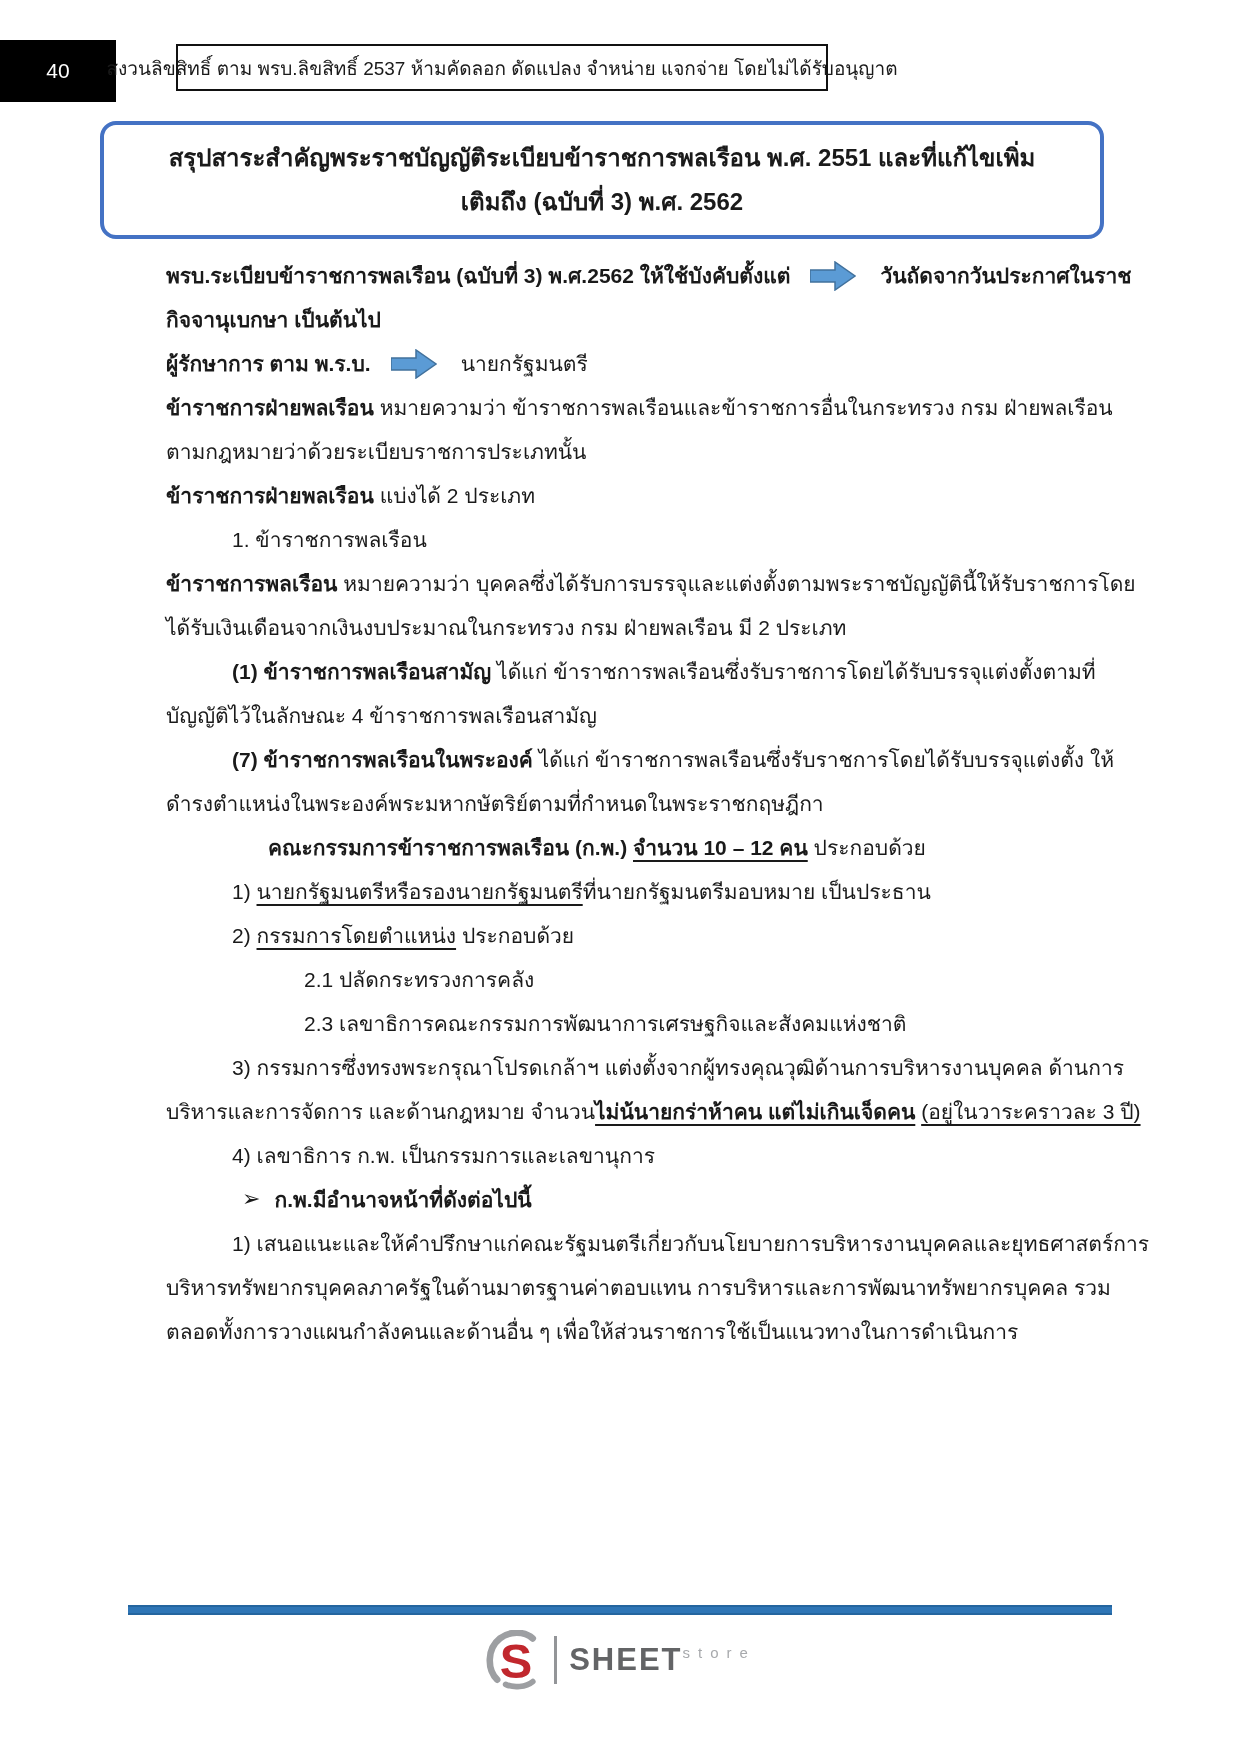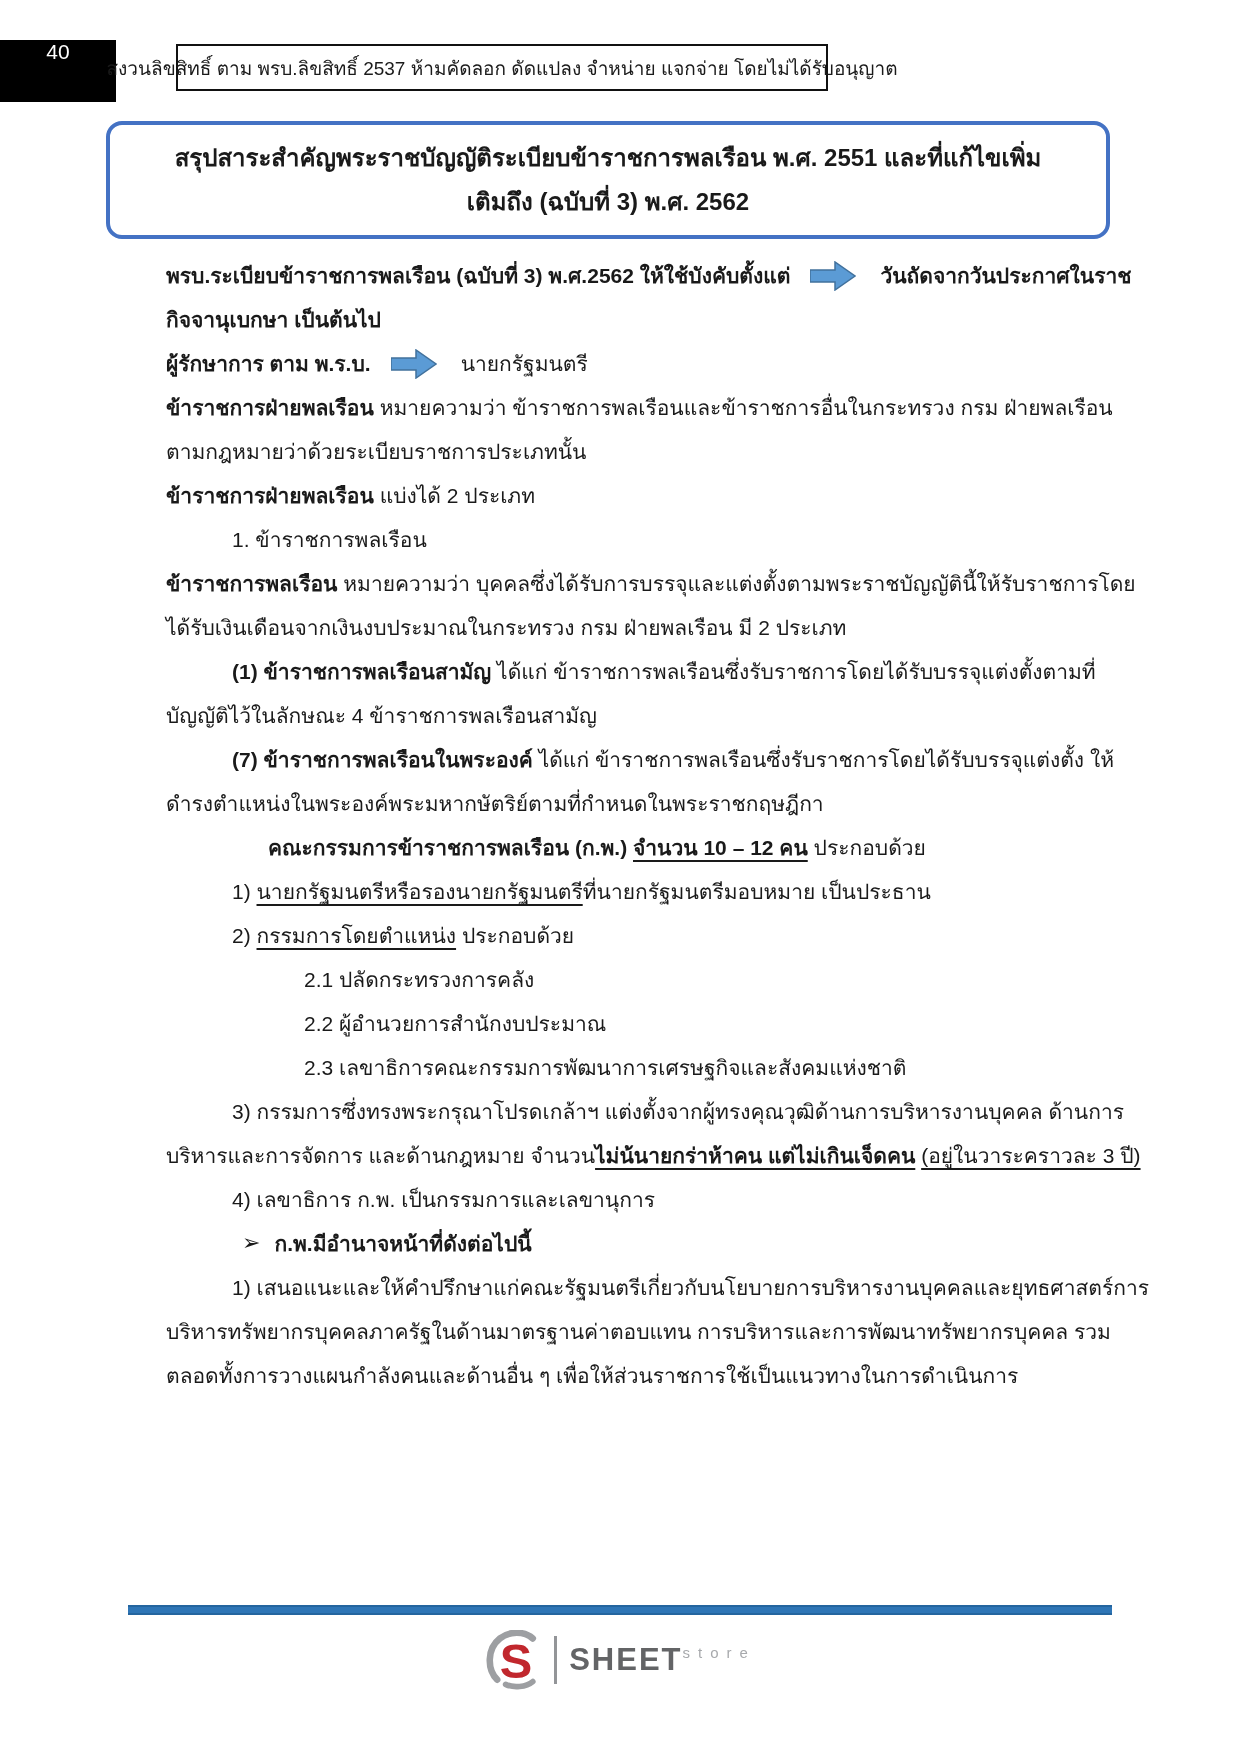--- a/index.html
+++ b/index.html
@@ -20,33 +20,33 @@
     background:#ffffff;
     font-family:"Liberation Sans","DejaVu Sans",sans-serif;
     color:#1a1a1a;
     overflow:hidden;
   }
   
   .page-number-box{
     position:absolute;left:0;top:40px;
     width:116px;height:62px;
     background:#000;color:#fff;
-    display:flex;align-items:flex-start;justify-content:center;
+    display:flex;align-items:center;justify-content:center;
     font-size:21px;
   }
   .copyright-box{
     position:absolute;left:176px;top:44px;
     width:652px;height:47px;
     border:2.5px solid #111;
     display:flex;align-items:center;justify-content:center;
     font-size:19px;white-space:nowrap;
   }
   
   .title-box{
-    position:absolute;left:106px;top:121px;
+    position:absolute;left:100px;top:121px;
     width:1004px;min-height:112px;
     border:4px solid var(--title-border);
     border-radius:16px;
     padding:11px 46px;
     display:flex;align-items:center;justify-content:center;
     text-align:center;
     font-size:24px;font-weight:bold;line-height:44px;
   }
   
   .doc-body{
@@ -122,21 +122,20 @@
       <p class="para indent-0"><span class="seg b">ข้าราชการฝ่ายพลเรือน</span><span class="seg"> หมายความว่า ข้าราชการพลเรือนและข้าราชการอื่นในกระทรวง กรม ฝ่ายพลเรือน ตามกฎหมายว่าด้วยระเบียบราชการประเภทนั้น</span></p>
       <p class="para indent-0"><span class="seg b">ข้าราชการฝ่ายพลเรือน</span><span class="seg"> แบ่งได้ 2 ประเภท</span></p>
       <p class="para indent-1"><span class="seg">1. ข้าราชการพลเรือน</span></p>
       <p class="para indent-0"><span class="seg b">ข้าราชการพลเรือน</span><span class="seg"> หมายความว่า บุคคลซึ่งได้รับการบรรจุและแต่งตั้งตามพระราชบัญญัตินี้ให้รับราชการโดยได้รับเงินเดือนจากเงินงบประมาณในกระทรวง กรม ฝ่ายพลเรือน มี 2 ประเภท</span></p>
       <p class="para indent-1"><span class="seg b">(1) ข้าราชการพลเรือนสามัญ</span><span class="seg"> ได้แก่ ข้าราชการพลเรือนซึ่งรับราชการโดยได้รับบรรจุแต่งตั้งตามที่บัญญัติไว้ในลักษณะ 4 ข้าราชการพลเรือนสามัญ</span></p>
       <p class="para indent-1"><span class="seg b">(7) ข้าราชการพลเรือนในพระองค์</span><span class="seg"> ได้แก่ ข้าราชการพลเรือนซึ่งรับราชการโดยได้รับบรรจุแต่งตั้ง ให้ดำรงตำแหน่งในพระองค์พระมหากษัตริย์ตามที่กำหนดในพระราชกฤษฎีกา</span></p>
       <p class="para indent-2"><span class="seg b">คณะกรรมการข้าราชการพลเรือน (ก.พ.) </span><span class="seg b u">จำนวน 10 – 12 คน</span><span class="seg"> ประกอบด้วย</span></p>
       <p class="para indent-1"><span class="seg">1) </span><span class="seg u">นายกรัฐมนตรีหรือรองนายกรัฐมนตรี</span><span class="seg">ที่นายกรัฐมนตรีมอบหมาย เป็นประธาน</span></p>
       <p class="para indent-1"><span class="seg">2) </span><span class="seg u">กรรมการโดยตำแหน่ง</span><span class="seg"> ประกอบด้วย</span></p>
       <p class="para indent-3"><span class="seg">2.1 ปลัดกระทรวงการคลัง</span></p>
-      <p class="para indent-3"><span class="seg">2.2 ผู้อำนวยการสำนักงบประมาณ</span></p>
       <p class="para indent-3"><span class="seg">2.3 เลขาธิการคณะกรรมการพัฒนาการเศรษฐกิจและสังคมแห่งชาติ</span></p>
       <p class="para indent-1"><span class="seg">3) กรรมการซึ่งทรงพระกรุณาโปรดเกล้าฯ แต่งตั้งจากผู้ทรงคุณวุฒิด้านการบริหารงานบุคคล ด้านการบริหารและการจัดการ และด้านกฎหมาย จำนวน</span><span class="seg b u">ไม่น้นายกร่าห้าคน แต่ไม่เกินเจ็ดคน</span><span class="seg"> </span><span class="seg u">(อยู่ในวาระคราวละ 3 ปี)</span></p>
       <p class="para indent-1"><span class="seg">4) เลขาธิการ ก.พ. เป็นกรรมการและเลขานุการ</span></p>
       <p class="para indent-0 bulleted"><span class="bullet">➢</span><span class="seg b">ก.พ.มีอำนาจหน้าที่ดังต่อไปนี้</span></p>
       <p class="para indent-1"><span class="seg">1) เสนอแนะและให้คำปรึกษาแก่คณะรัฐมนตรีเกี่ยวกับนโยบายการบริหารงานบุคคลและยุทธศาสตร์การบริหารทรัพยากรบุคคลภาครัฐในด้านมาตรฐานค่าตอบแทน การบริหารและการพัฒนาทรัพยากรบุคคล รวมตลอดทั้งการวางแผนกำลังคนและด้านอื่น ๆ เพื่อให้ส่วนราชการใช้เป็นแนวทางในการดำเนินการ</span></p>
     </div>
 
   <div class="footer-rule"></div>
   <div class="footer-logo">
     <svg class="logo-mark" viewBox="0 0 64 64" aria-hidden="true">

